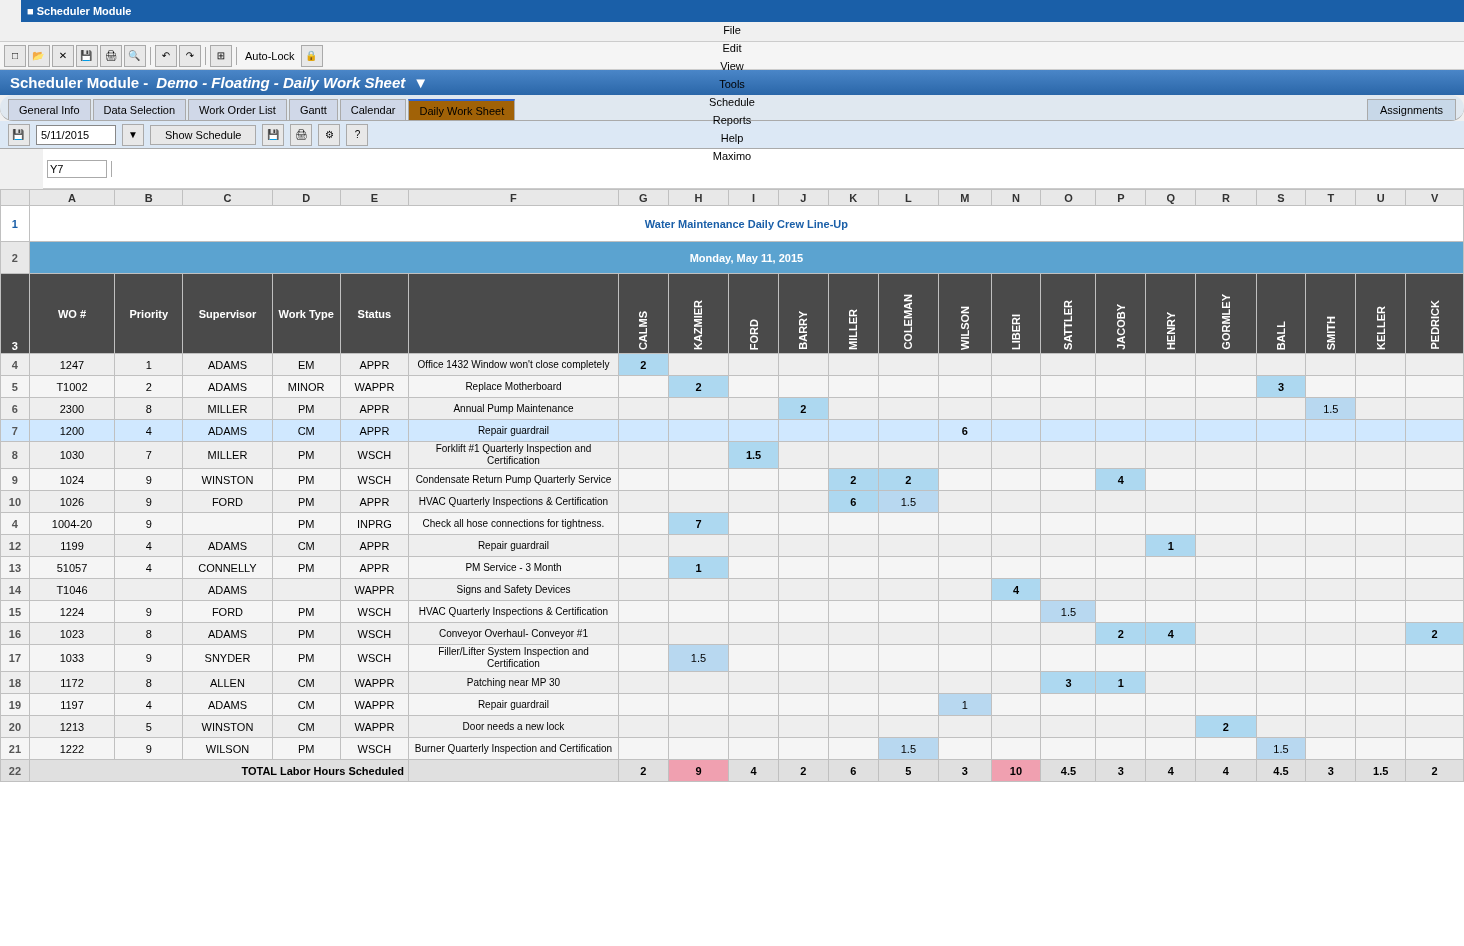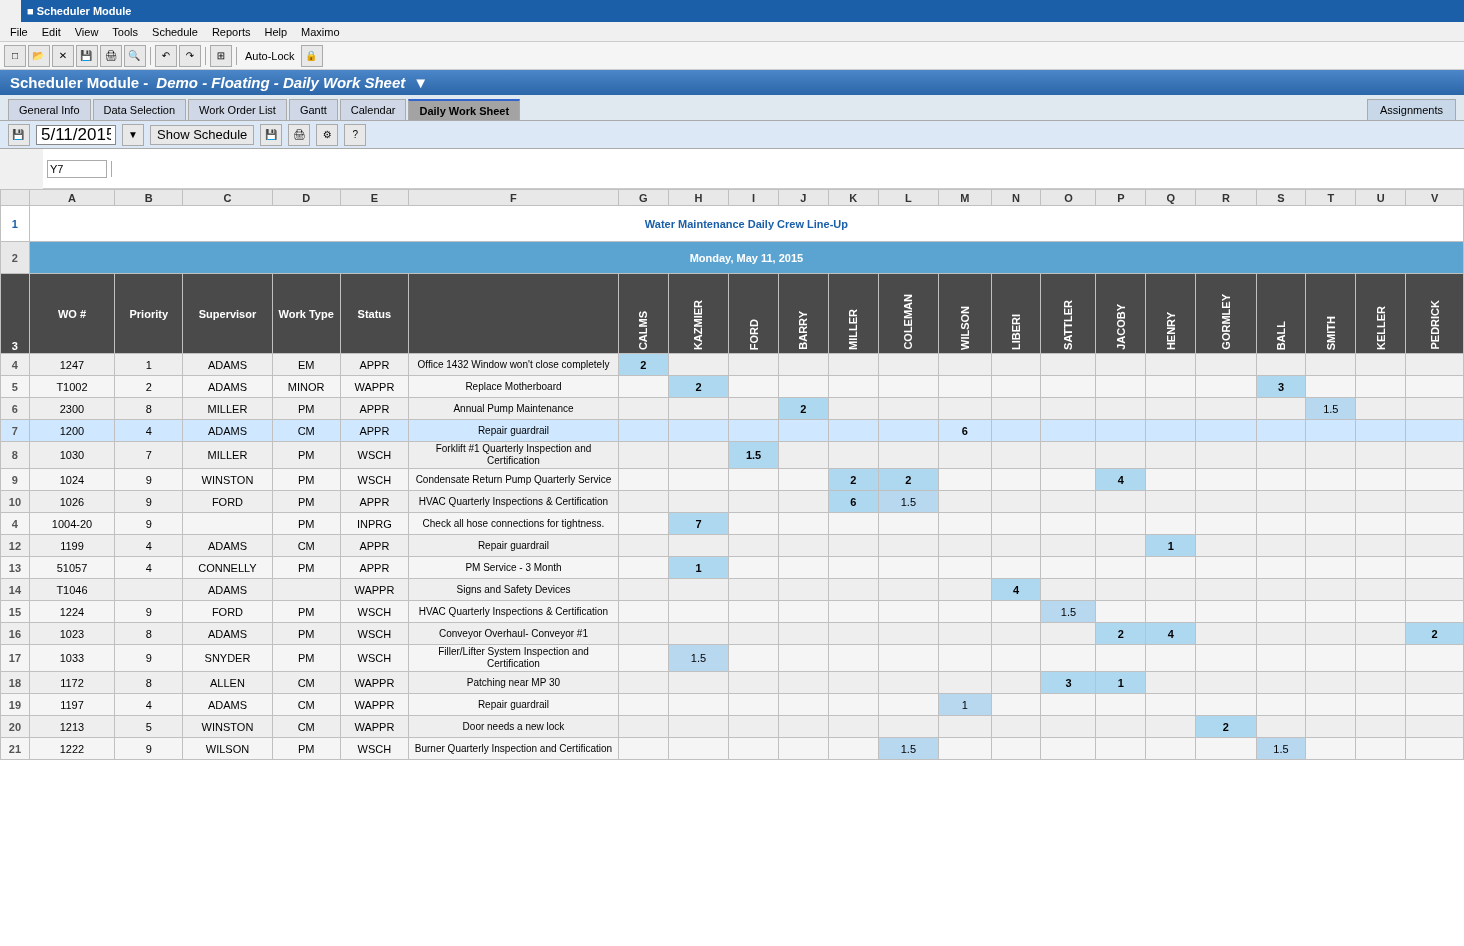--- a/index.html
+++ b/index.html
@@ -20,20 +20,21 @@
 
     
     .menu-bar {
       background: #f0f0f0;
       height: 20px;
       display: flex;
       align-items: center;
       padding: 0 4px;
       border-bottom: 1px solid #ccc;
       gap: 2px;
+      flex-direction: column;
     }
     .menu-bar span {
       padding: 2px 6px;
       cursor: pointer;
       font-size: 11px;
     }
 
     
     .toolbar {
       background: #f5f5f5;
@@ -56,35 +57,36 @@
     .auto-lock-label { font-size: 11px; padding: 0 4px; }
 
     
     .module-tabs {
       background: #e0e8f0;
       height: 26px;
       display: flex;
       align-items: flex-end;
       padding: 0 8px;
       border-bottom: 1px solid #aaa;
+      border-radius: 13px;
     }
     .module-tab {
       padding: 3px 10px;
       font-size: 11px;
       cursor: pointer;
       border: 1px solid #aaa;
       border-bottom: none;
       background: #d0d8e8;
       margin-right: 2px;
       height: 21px;
       display: flex; align-items: center;
     }
     .module-tab.active {
-      background: #a3a3a3;
-      font-weight: bold;
+      background: #a16207;
+      font-weight: normal;
       border-top: 2px solid #3366cc;
     }
     .tab-right {
       margin-left: auto;
       background: #c8d8e8;
       border: 1px solid #aaa;
       border-bottom: none;
       padding: 3px 12px;
       font-size: 11px;
       height: 21px;
@@ -112,28 +114,28 @@
       display: flex;
       align-items: center;
       padding: 2px 8px;
       gap: 6px;
       border-bottom: 1px solid #aaa;
     }
     .date-input {
       border: 1px solid #888;
       background: white;
       padding: 1px 4px;
-      font-size: 17px;
+      font-size: 11px;
       height: 20px;
       width: 80px;
     }
     .date-toolbar-btn {
       height: 20px;
-      padding: 1px 6px;
-      font-size: 13px;
+      padding: 1px 14px;
+      font-size: 11px;
       background: #e8e8e8;
       border: 1px solid #aaa;
       cursor: pointer;
     }
 
     
     .formula-bar {
       background: white;
       height: 40px;
       display: flex;
@@ -896,15 +898,36 @@
         <td></td>
         <td></td>
         <td></td>
         <td></td>
         <td class="light-blue-cell">1.5</td>
         <td></td>
         <td></td>
         <td></td>
       </tr>
 
+      <tr class="total-row">
+        <td class="row-num">22</td>
+        <td colspan="5" class="total-label">TOTAL Labor Hours Scheduled</td>
+        <td></td>
+        <td>2</td>
+        <td class="pink-cell">9</td>
+        <td>4</td>
+        <td>2</td>
+        <td>6</td>
+        <td>5</td>
+        <td>3</td>
+        <td class="pink-cell">10</td>
+        <td>4.5</td>
+        <td>3</td>
+        <td>4</td>
+        <td>4</td>
+        <td>4.5</td>
+        <td>3</td>
+        <td>1.5</td>
+        <td>2</td>
+      </tr>
     </tbody>
   </table>
 </div>
 
 </body></html>

